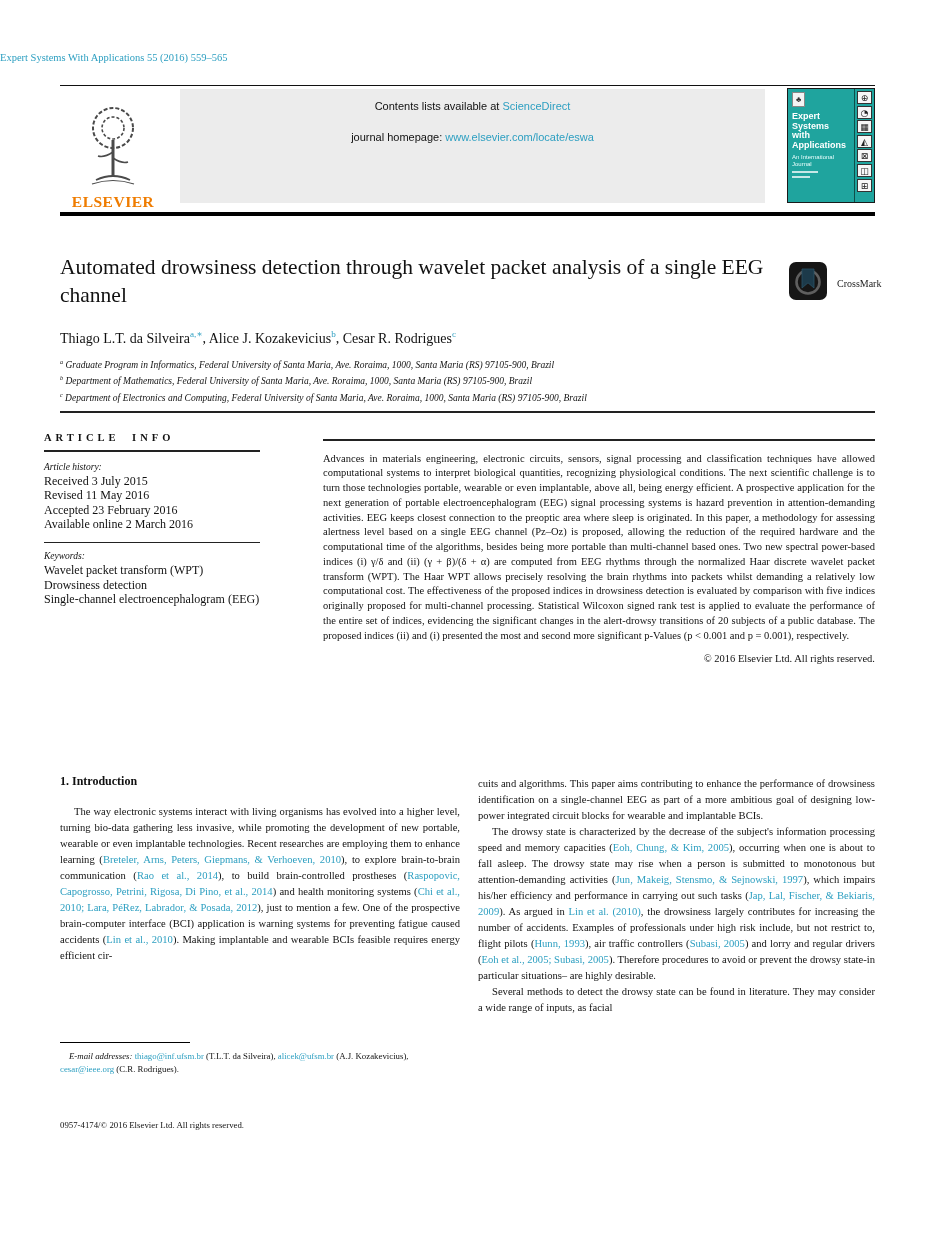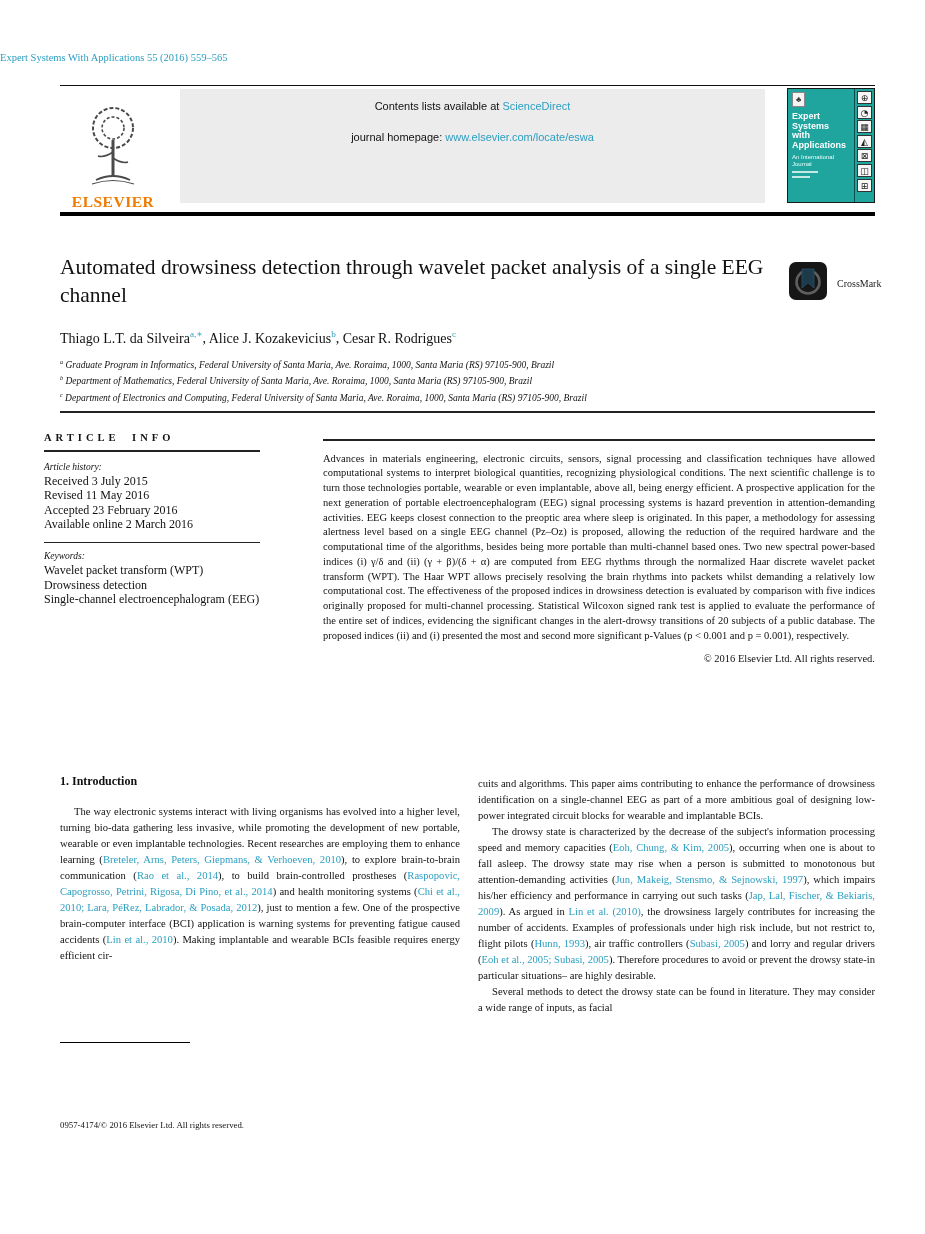--- a/index.html
+++ b/index.html
@@ -196,17 +196,18 @@
 </div>
 
 <div class="body-right">
   <p class="body-p"><span class="seg-plain">cuits and algorithms. This paper aims contributing to enhance the performance of drowsiness identification on a single-channel EEG as part of a more ambitious goal of designing low-power integrated circuit blocks for wearable and implantable BCIs.</span></p>
   <p class="body-p indent"><span class="seg-plain">The drowsy state is characterized by the decrease of the subject's information processing speed and memory capacities (</span><span class="seg-link">Eoh, Chung, &amp; Kim, 2005</span><span class="seg-plain">), occurring when one is about to fall asleep. The drowsy state may rise when a person is submitted to monotonous but attention-demanding activities (</span><span class="seg-link">Jun, Makeig, Stensmo, &amp; Sejnowski, 1997</span><span class="seg-plain">), which impairs his/her efficiency and performance in carrying out such tasks (</span><span class="seg-link">Jap, Lal, Fischer, &amp; Bekiaris, 2009</span><span class="seg-plain">). As argued in </span><span class="seg-link">Lin et al. (2010)</span><span class="seg-plain">, the drowsiness largely contributes for increasing the number of accidents. Examples of professionals under high risk include, but not restrict to, flight pilots (</span><span class="seg-link">Hunn, 1993</span><span class="seg-plain">), air traffic controllers (</span><span class="seg-link">Subasi, 2005</span><span class="seg-plain">) and lorry and regular drivers (</span><span class="seg-link">Eoh et al., 2005; Subasi, 2005</span><span class="seg-plain">). Therefore procedures to avoid or prevent the drowsy state-in particular situations– are highly desirable.</span></p>
   <p class="body-p indent"><span class="seg-plain">Several methods to detect the drowsy state can be found in literature. They may consider a wide range of inputs, as facial</span></p>
 </div>
 
 <div class="footnote">
   <div class="footnote-rule"></div>
+  <div class="fn-line indent"><span class="seg-italic">E-mail addresses: </span><span class="seg-link">thiago@inf.ufsm.br</span><span class="seg-plain"> (T.L.T. da Silveira), </span><span class="seg-link">alicek@ufsm.br</span><span class="seg-plain"> (A.J. Kozakevicius), </span><span class="seg-link">cesar@ieee.org</span><span class="seg-plain"> (C.R. Rodrigues).</span></div>
 </div>
 
 <div class="doi-block">
   <div class="issn-line">0957-4174/© 2016 Elsevier Ltd. All rights reserved.</div>
 </div>
 
 </body></html>

